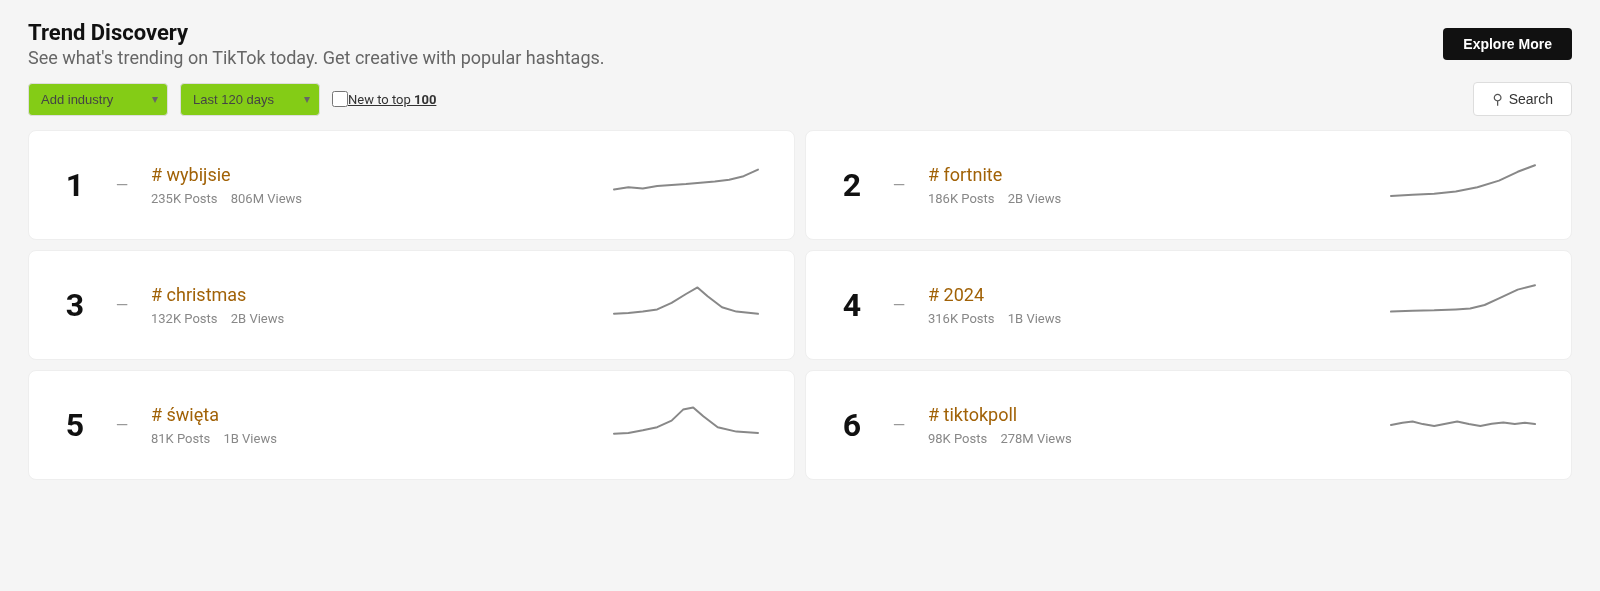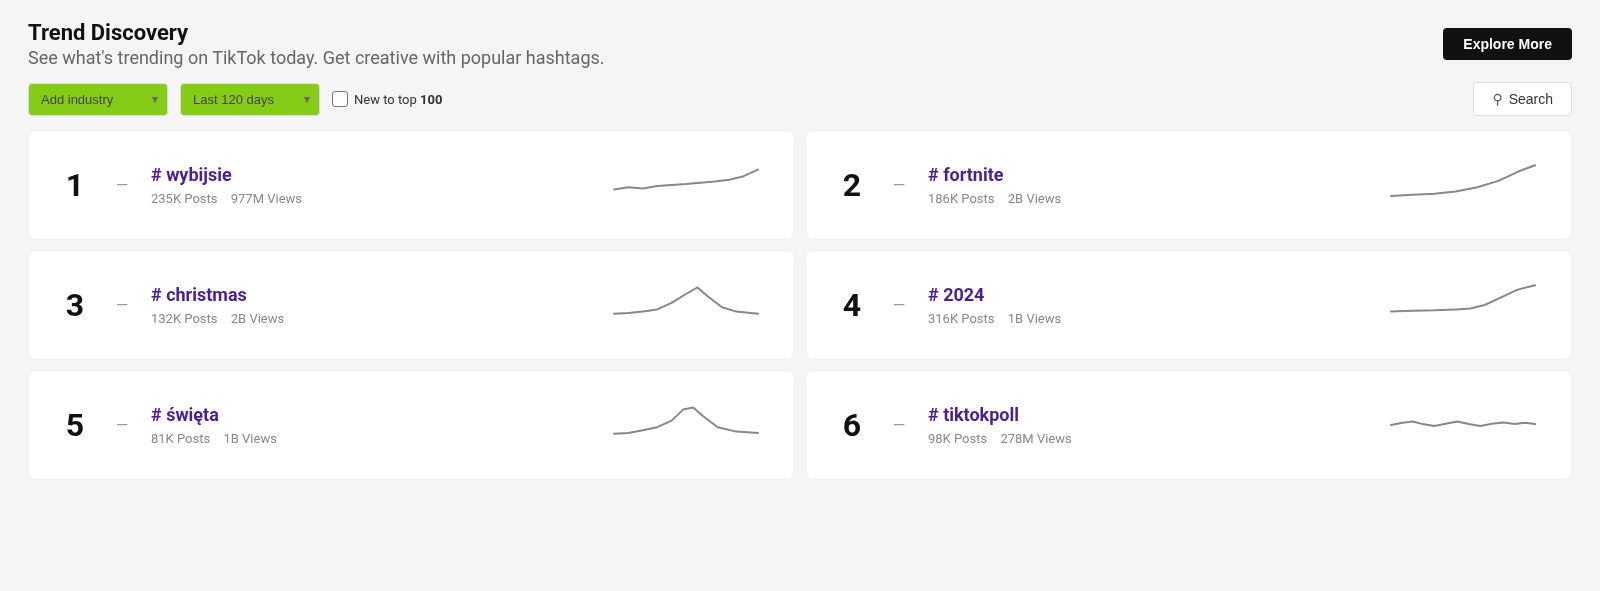--- a/index.html
+++ b/index.html
@@ -69,24 +69,25 @@
       right: 10px;
       top: 50%;
       transform: translateY(-50%);
       pointer-events: none;
       color: #666;
       font-size: 12px;
     }
     .checkbox-label {
       display: flex;
       align-items: center;
-      gap: 6px;
+      gap: 0;
       font-size: 13px;
       color: #333;
       cursor: pointer;
+      text-decoration: underline;
     }
     .checkbox-label input[type="checkbox"] {
       width: 16px;
       height: 16px;
       cursor: pointer;
     }
 
     .search-btn {
       margin-left: auto;
       display: flex;
@@ -135,22 +136,22 @@
       color: #999;
       min-width: 18px;
       text-align: center;
     }
 
     .trend-info {
       flex: 1;
     }
     .trend-name {
       font-size: 18px;
-      font-weight: 700;
-      color: #4c1d95;
+      font-weight: 400;
+      color: #a16207;
       margin-bottom: 6px;
     }
     .trend-stats {
       font-size: 13px;
       color: #888;
     }
     .trend-stats span {
       margin-right: 10px;
     }
 
@@ -202,21 +203,21 @@
 </div>
 
 <div class="grid" id="trend-grid">
 <div class="trend-card">
       <div class="rank">1</div>
       <div class="trend-change">—</div>
       <div class="trend-info">
         <div class="trend-name"># wybijsie</div>
         <div class="trend-stats">
           <span>235K Posts</span>
-          <span>977M Views</span>
+          <span>806M Views</span>
         </div>
       </div>
       <svg class="trend-chart" width="160" height="60" viewBox="0 0 160 60">
         <path class="chart-line" d="M8.0,34.4 L22.4,32.2 L36.8,33.5 L51.2,30.9 L65.6,30.0 L80.0,29.1 L94.4,27.8 L108.8,26.5 L123.2,24.7 L137.6,21.2 L152.0,14.6"></path>
       </svg>
     </div>
     <div class="trend-card">
       <div class="rank">2</div>
       <div class="trend-change">—</div>
       <div class="trend-info">

